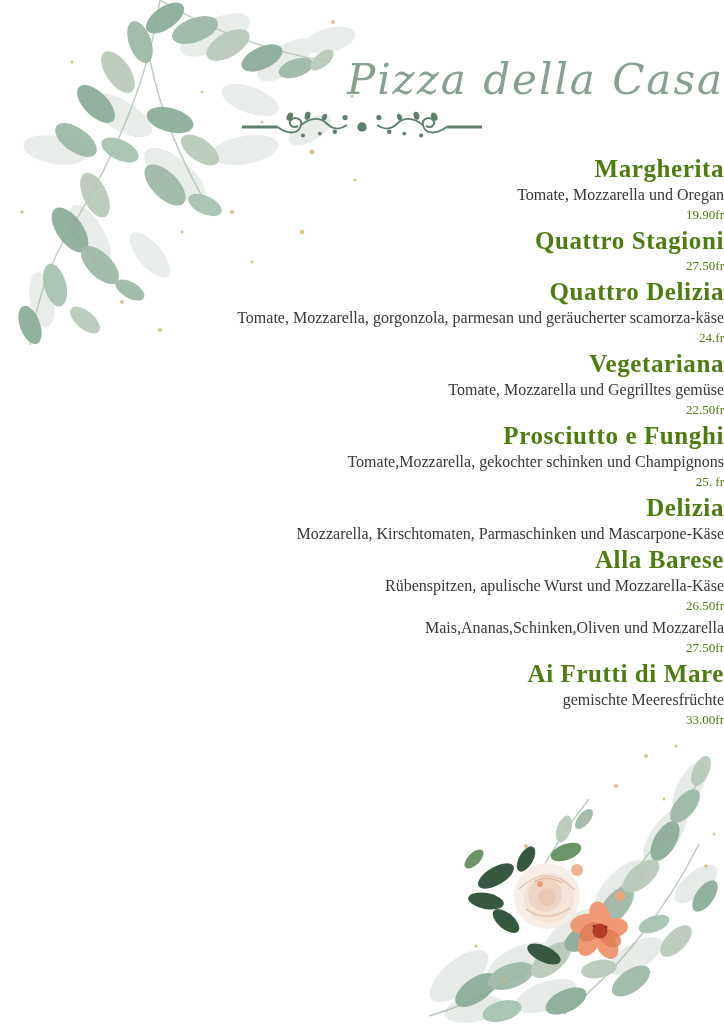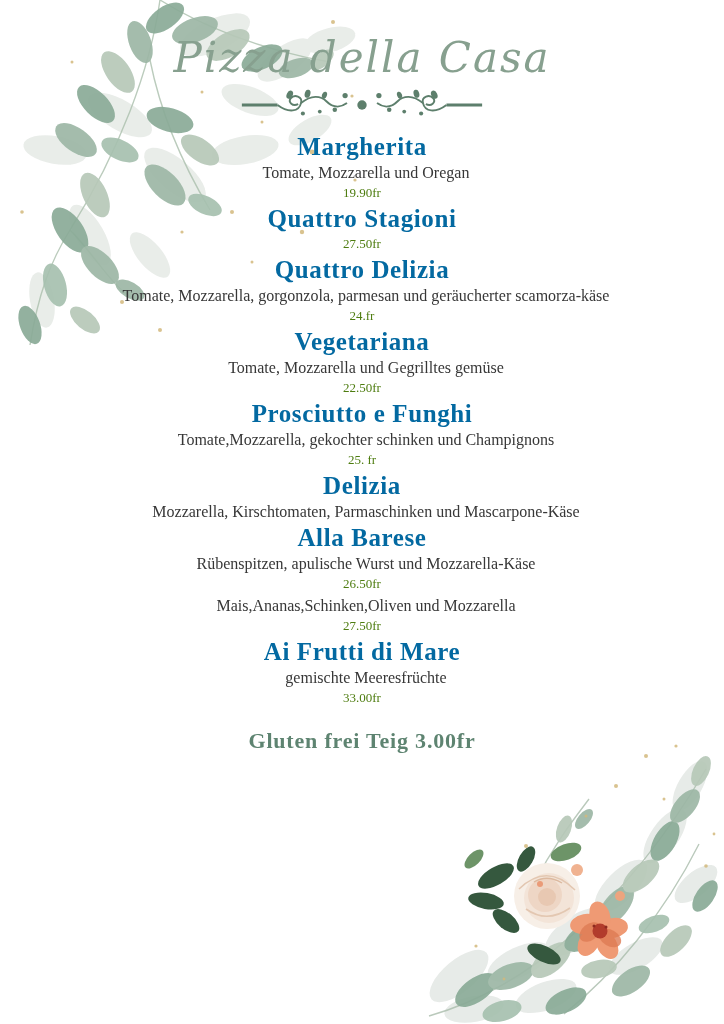--- a/index.html
+++ b/index.html
@@ -11,42 +11,42 @@
     overflow: hidden;
     font-family: "Liberation Serif", serif;
   }
   .foliage { position: absolute; pointer-events: none; }
   .foliage.tl { top: 0; left: 0; width: 380px; height: 360px; }
   .foliage.br { bottom: 0; right: 0; width: 310px; height: 300px; }
 
   .menu-page {
     position: relative;
     width: 724px; height: 1024px;
-    padding-top: 34px;
-    text-align: center;
+    padding-top: 56px;
+    text-align: right;
   }
   .page-title {
     font-family: "DejaVu Serif", serif;
     font-style: italic;
     font-weight: 400;
     font-size: 42px;
     line-height: 48px;
     letter-spacing: 2px;
     color: #87a08f;
   }
   .divider { margin: 6px auto 10px auto; width: 244px; height: 34px; display: block; }
 
   .menu-list { margin-top: 6px; }
   .menu-item { margin-bottom: 1px; }
   .item-name {
     font-size: 25px;
     line-height: 30px;
     font-weight: bold;
     letter-spacing: 0.6px;
-    color: #0369a1;
+    color: #4d7c0f;
   }
   .item-desc {
     font-size: 16px;
     line-height: 21px;
     color: #373737;
     margin-left: 8px;
   }
   .item-price {
     font-size: 13px;
     line-height: 20px;
@@ -280,14 +280,13 @@
     <div class="item-price">27.50fr</div>
   </div>
 
   <div class="menu-item">
     <div class="item-name">Ai Frutti di Mare</div>
     <div class="item-desc">gemischte Meeresfrüchte</div>
     <div class="item-price">33.00fr</div>
   </div>
 </div>
 
-  <div class="page-footer">Gluten frei Teig 3.00fr</div>
 </div>
 
 </body></html>

